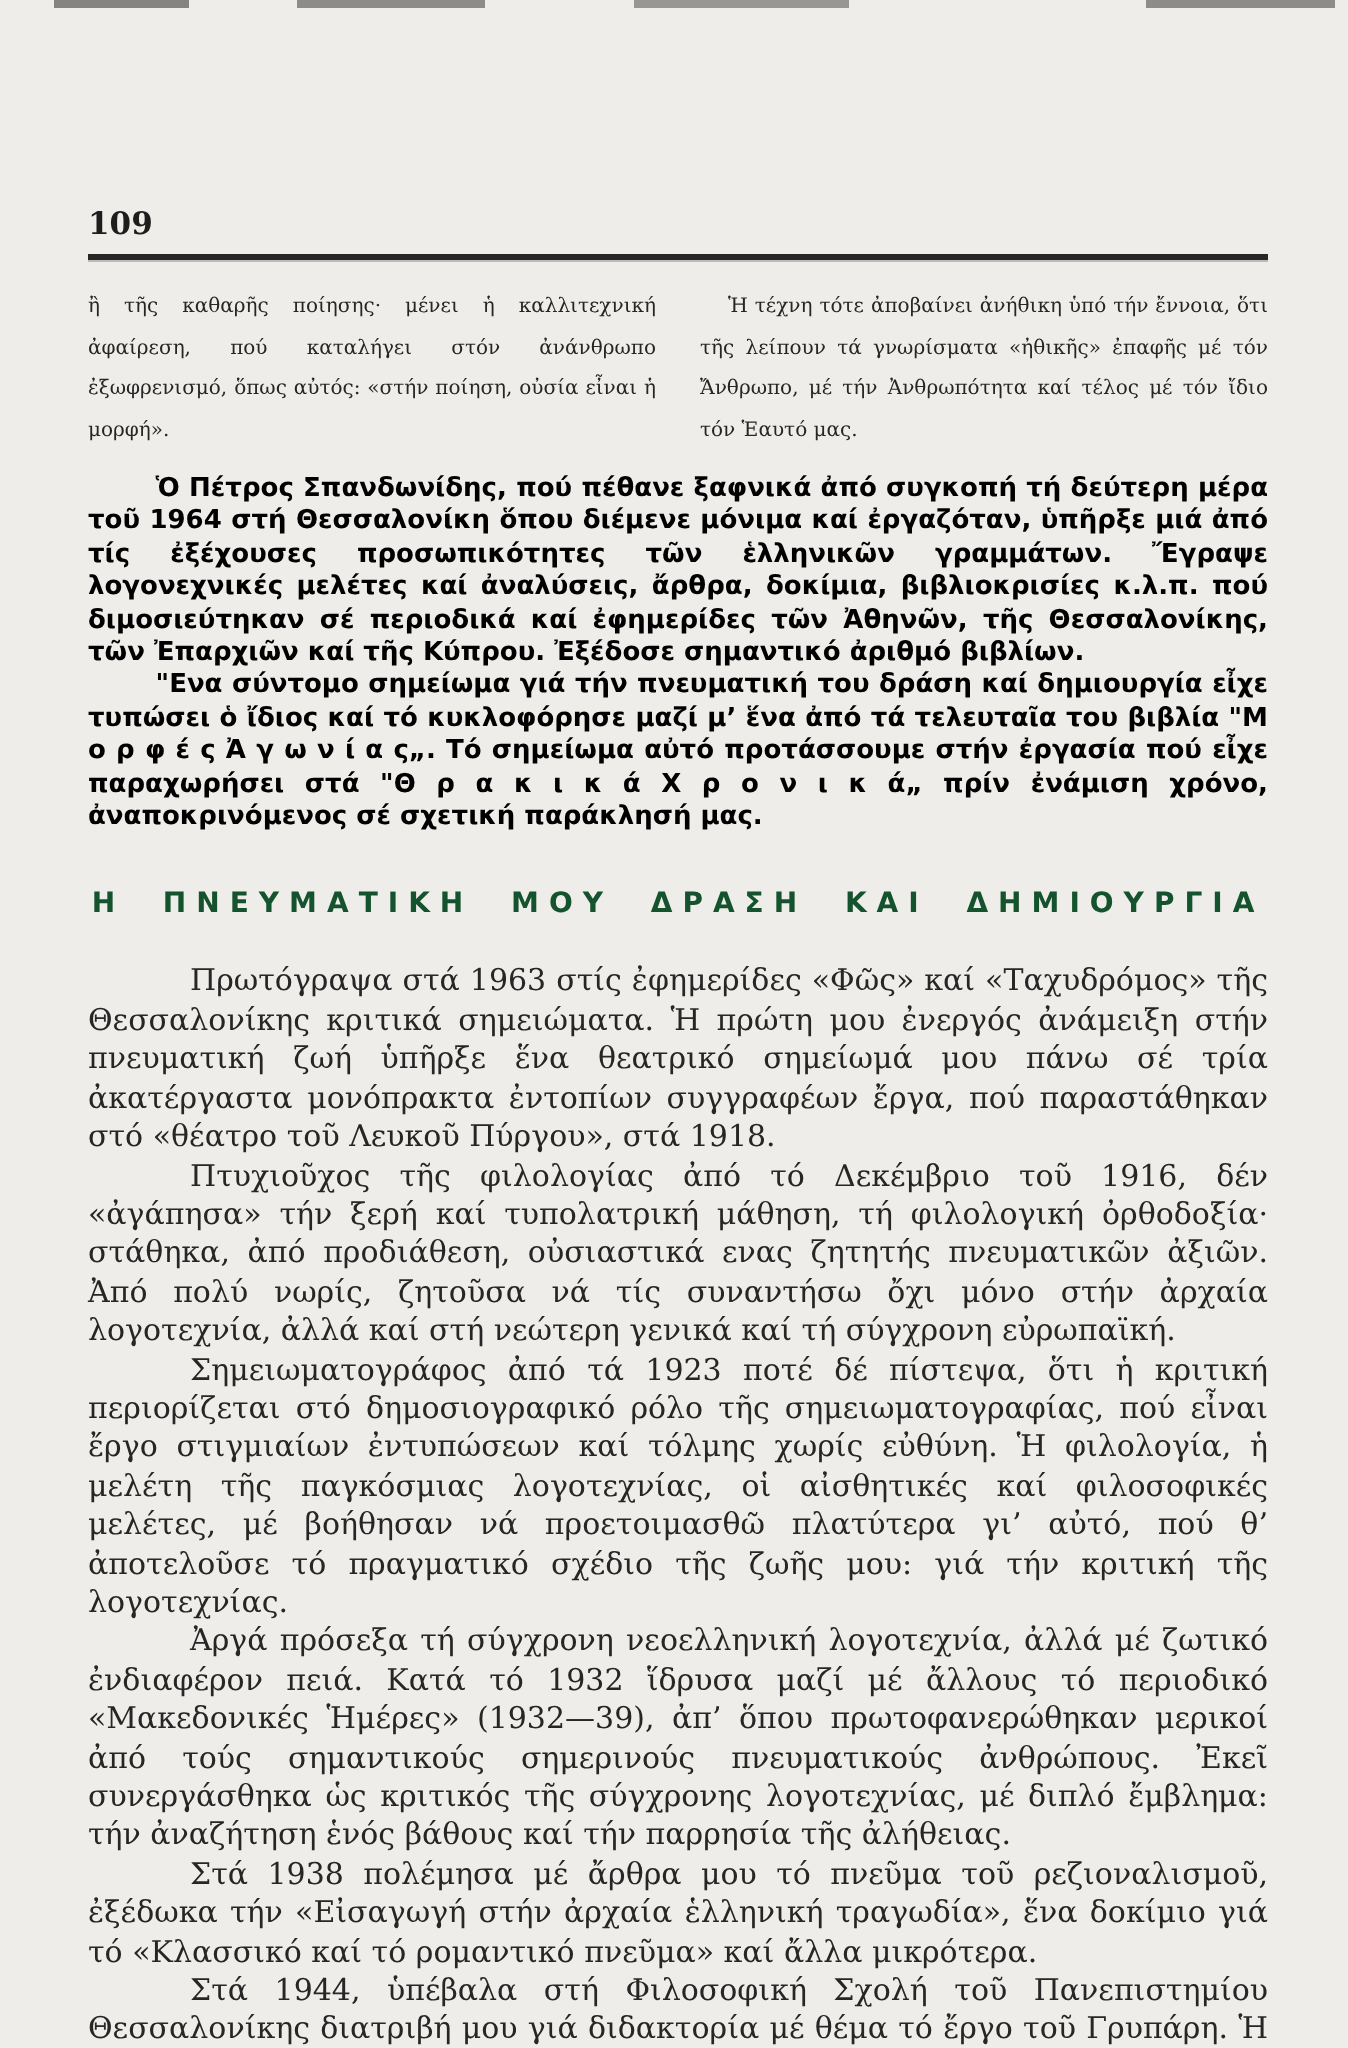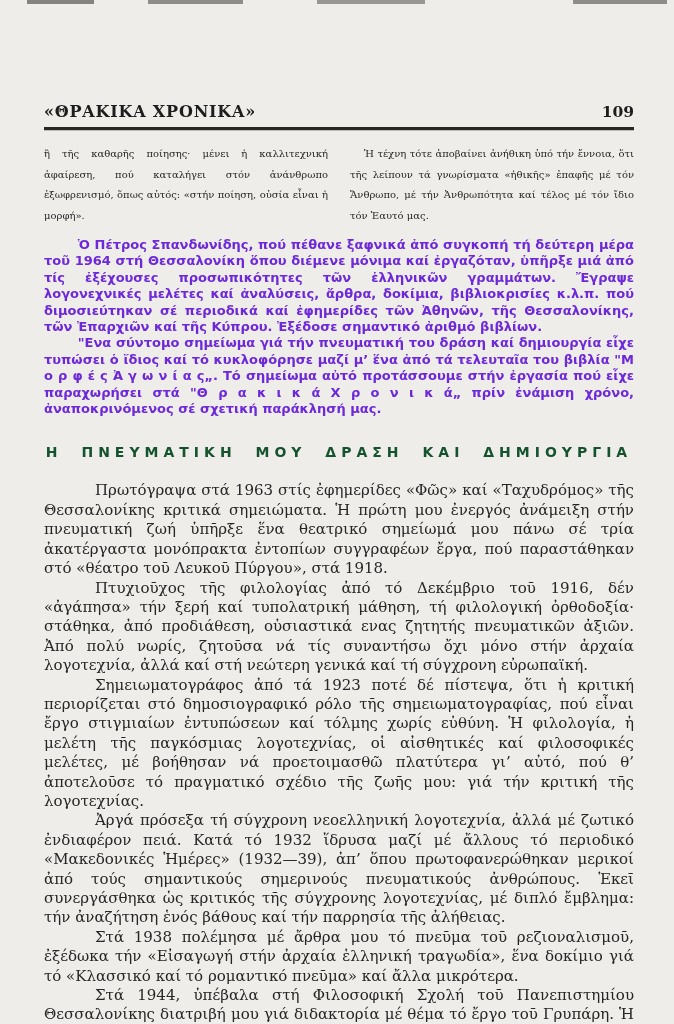--- a/index.html
+++ b/index.html
@@ -45,21 +45,21 @@
   }
   .col { flex: 1; }
   .col p { margin: 0; text-align: justify; }
   .col-right p { text-indent: 1.4em; }
 
   .intro {
     margin-top: 11px;
     font-family: "DejaVu Sans", sans-serif;
     font-weight: bold;
     font-size: 13px; line-height: 16.4px;
-    color: #6d28d9;
+    color: #000000;
   }
   .intro p { margin: 0; text-indent: 2.6em; text-align: justify; }
 
   .section-heading {
     margin: 27px 0 0 0;
     text-align: center;
     font-family: "DejaVu Sans", sans-serif;
     font-weight: bold;
     font-size: 14px;
     letter-spacing: 5px;
@@ -75,21 +75,20 @@
   .body-text p { margin: 0; text-indent: 3.4em; text-align: justify; }
 </style>
 </head>
 <body>
 
 <article class="page">
 
   <div class="scan-edge"></div>
 
   <header class="page-header">
-    <span class="journal-title">«ΘΡΑΚΙΚΑ ΧΡΟΝΙΚΑ»</span>
     <span class="page-number">109</span>
   </header>
 
   <div class="header-rule"></div>
 
   <section class="columns">
     <div class="col col-left">
       <p>ἢ τῆς καθαρῆς ποίησης· μένει ἡ καλλιτεχνική ἀφαίρεση, πού καταλήγει στόν ἀνάνθρωπο ἐξωφρενισμό, ὅπως αὐτός: «στήν ποίηση, οὐσία εἶναι ἡ μορφή».</p>
     </div>
     <div class="col col-right">

